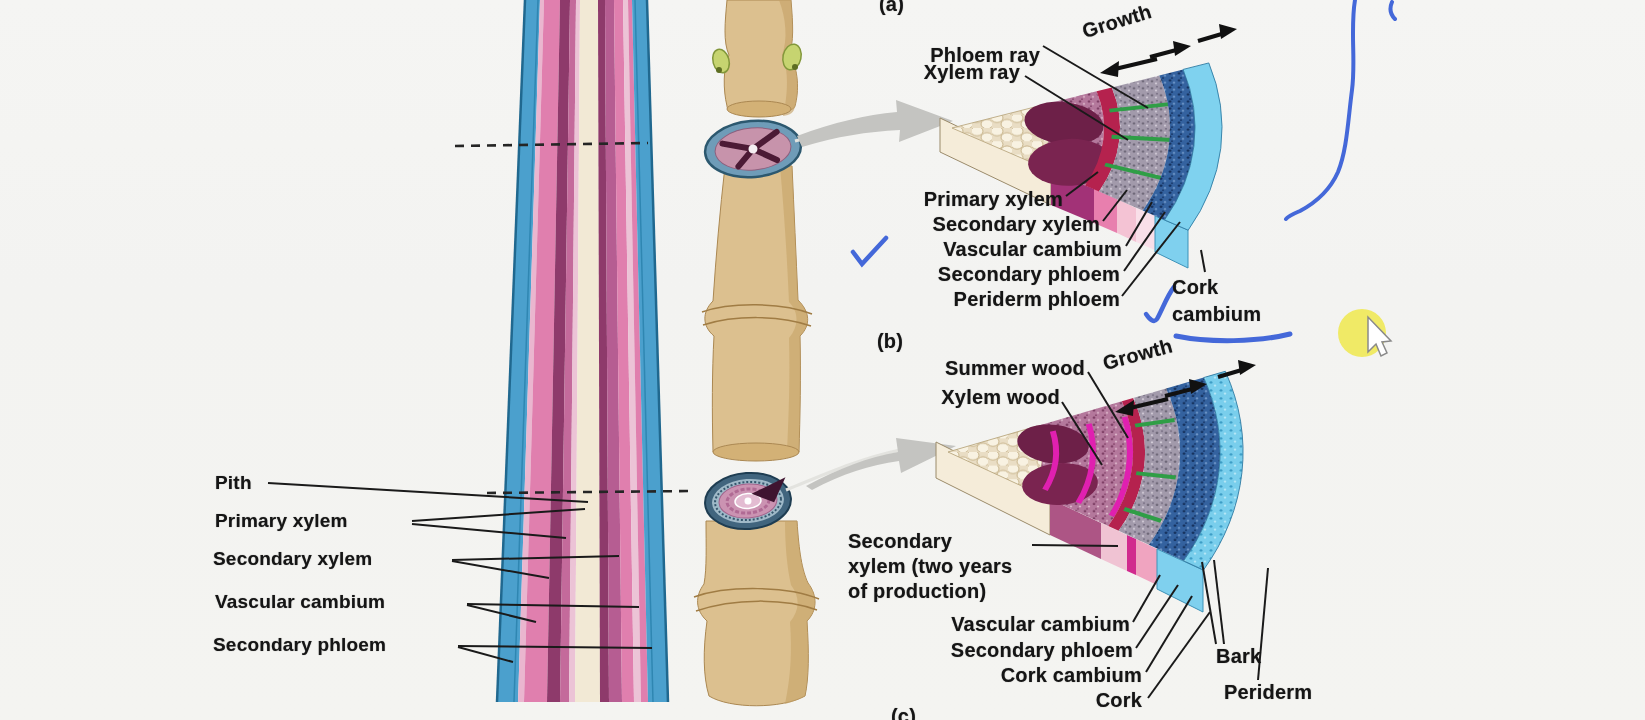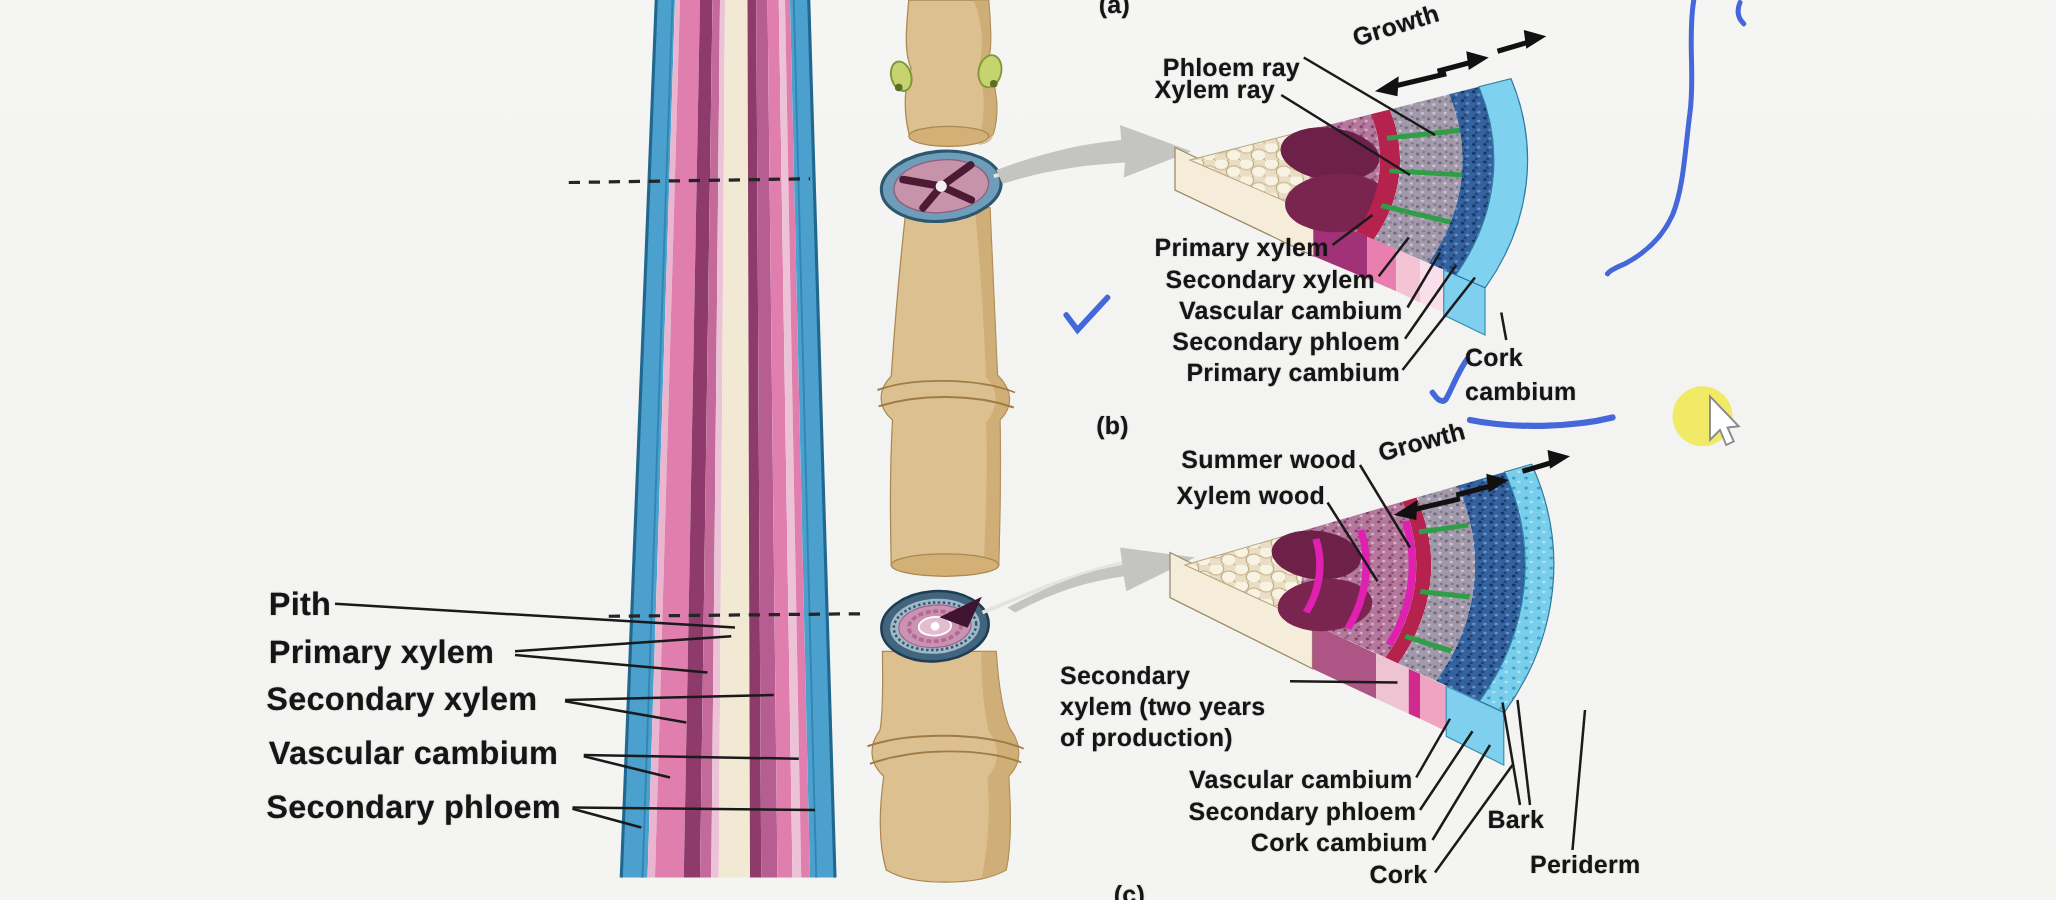--- a/index.html
+++ b/index.html
@@ -8,21 +8,21 @@
     background:linear-gradient(180deg,#f5f5f3 0%,#f3f3f1 40%,#f4f4f1 100%);
     font-family:"Liberation Sans",sans-serif;
   }
   #artwork{position:absolute;left:0;top:0;z-index:1;}
   .lbl{
     position:absolute;z-index:3;white-space:nowrap;
     font-weight:bold;font-size:20px;line-height:22px;color:#151515;
     text-shadow:0 0 1px rgba(20,20,20,.45);
     letter-spacing:.2px;
   }
-  .lbl-lg{font-size:26px;}
+  .lbl-lg{font-size:19px;}
   .tag{font-size:20px;}
   .rot-a{transform:rotate(-17deg);transform-origin:left bottom;}
   .rot-b{transform:rotate(-15deg);transform-origin:left bottom;}
 </style>
 </head>
 <body>
 
 <div id="stage">
 
 <svg id="artwork" width="1645" height="720" viewBox="0 0 1645 720">
@@ -259,33 +259,33 @@
 <div class="lbl lbl-lg" style="left:213px;top:634px">Secondary phloem</div>
 
 <div class="lbl tag" style="left:879px;top:-7px">(a)</div>
 <div class="lbl" style="right:605px;top:44px">Phloem ray</div>
 <div class="lbl" style="right:625px;top:61px">Xylem ray</div>
 <div class="lbl rot-a" style="left:1086px;top:20px">Growth</div>
 <div class="lbl" style="right:582px;top:188px">Primary xylem</div>
 <div class="lbl" style="right:545px;top:213px">Secondary xylem</div>
 <div class="lbl" style="right:523px;top:238px">Vascular cambium</div>
 <div class="lbl" style="right:525px;top:263px">Secondary phloem</div>
-<div class="lbl" style="right:525px;top:288px">Primary cambium</div>
+<div class="lbl" style="right:525px;top:288px">Periderm phloem</div>
 <div class="lbl" style="left:1172px;top:276px">Cork</div>
 <div class="lbl" style="left:1172px;top:303px">cambium</div>
 
 <div class="lbl tag" style="left:877px;top:330px">(b)</div>
 <div class="lbl" style="right:560px;top:357px">Summer wood</div>
 <div class="lbl" style="right:585px;top:386px">Xylem wood</div>
 <div class="lbl rot-b" style="left:1106px;top:352px">Growth</div>
 <div class="lbl" style="left:848px;top:530px">Secondary</div>
 <div class="lbl" style="left:848px;top:555px">xylem (two years</div>
 <div class="lbl" style="left:848px;top:580px">of production)</div>
 <div class="lbl" style="right:515px;top:613px">Vascular cambium</div>
 <div class="lbl" style="right:512px;top:639px">Secondary phloem</div>
 <div class="lbl" style="right:503px;top:664px">Cork cambium</div>
 <div class="lbl" style="right:503px;top:689px">Cork</div>
-<div class="lbl" style="left:1190px;top:645px">Bark</div>
+<div class="lbl" style="left:1216px;top:645px">Bark</div>
 <div class="lbl" style="left:1224px;top:681px">Periderm</div>
 
 <div class="lbl tag" style="left:891px;top:705px">(c)</div>
 
 </div>
 
 </body></html>

